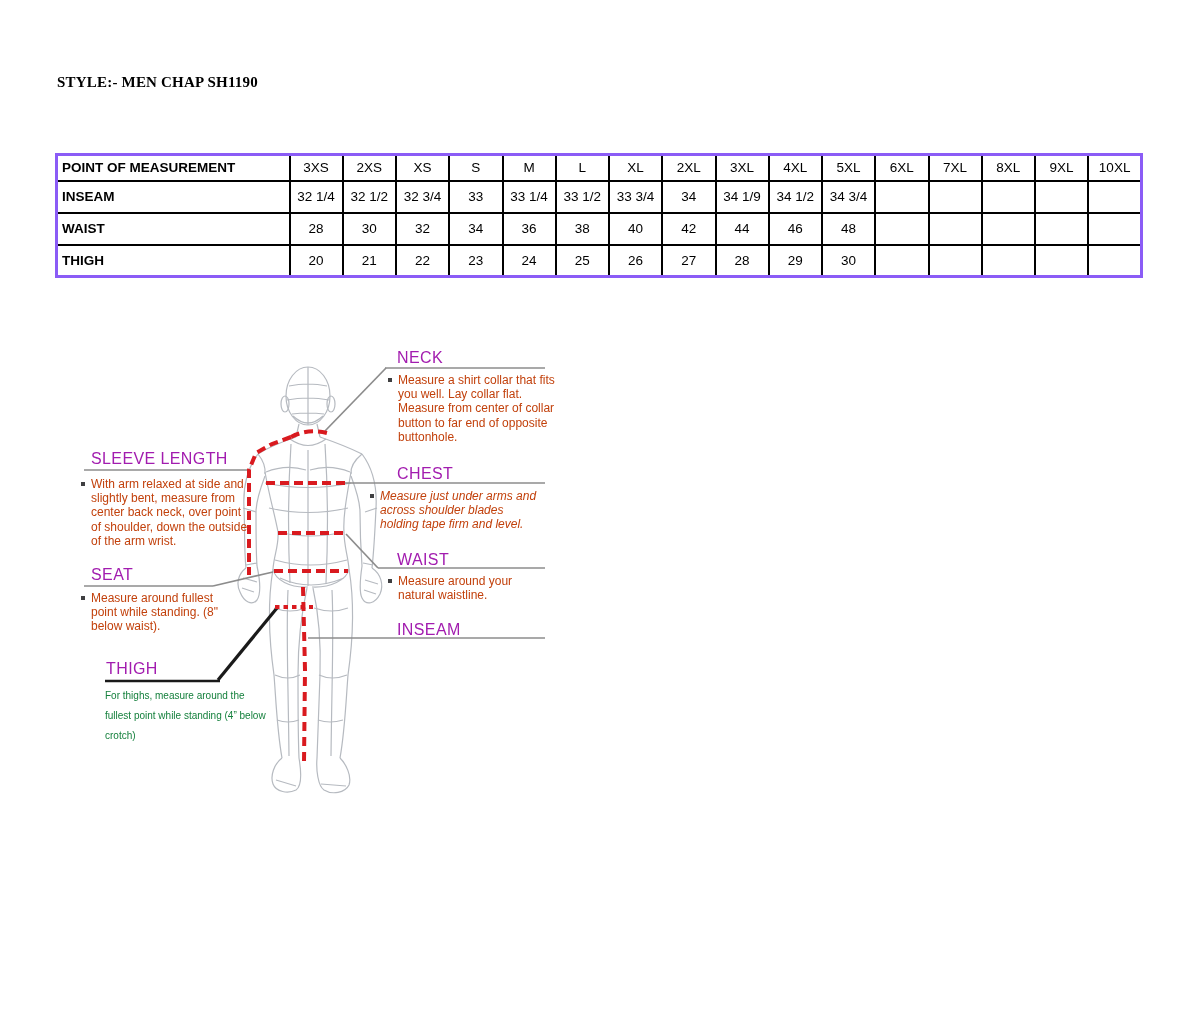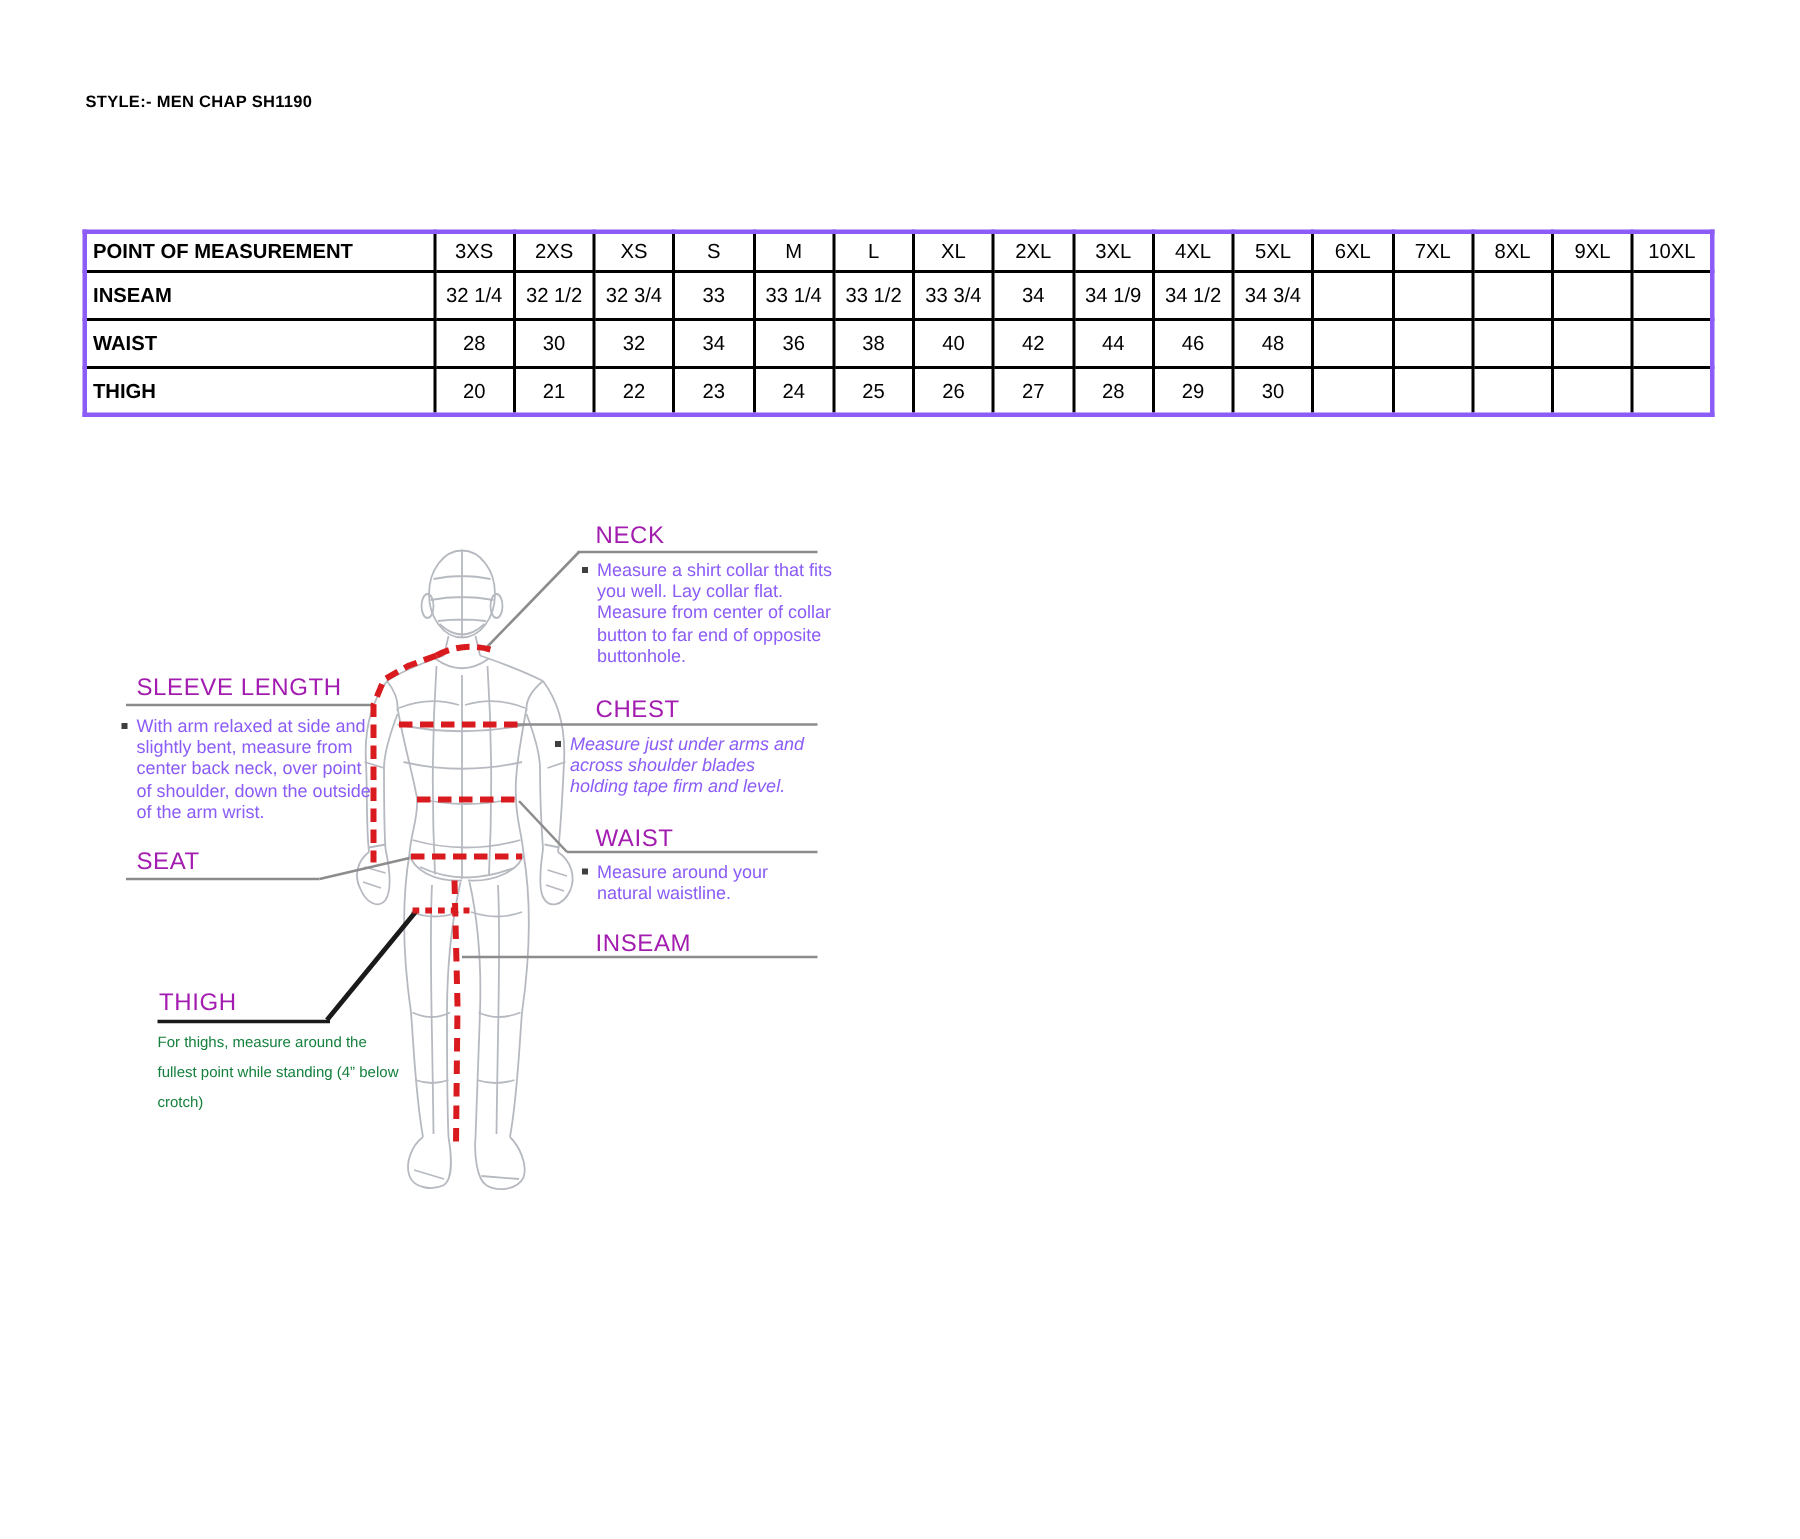--- a/index.html
+++ b/index.html
@@ -1,35 +1,35 @@
 <!DOCTYPE html>
 <html><head>
 <meta charset="utf-8">
 <style>
   html,body{margin:0;padding:0;background:#fff;}
   .page{position:relative;width:1200px;height:1026px;background:#fff;overflow:hidden;
         font-family:"Liberation Sans",sans-serif;color:#000;}
-  .title{position:absolute;left:57px;top:62px;font-size:11px;font-weight:bold;letter-spacing:.2px;}
+  .title{position:absolute;left:57px;top:74px;font-size:15px;font-weight:bold;letter-spacing:.2px;font-family:Liberation Serif, serif;}
   .note{position:absolute;left:57px;top:305px;font-size:13px;font-weight:bold;white-space:nowrap;}
 
   
   .tbl-wrap{position:absolute;left:55px;top:153px;}
   table.size{border-collapse:collapse;table-layout:fixed;width:1088px;border:3px solid #8b5cf6;}
   table.size th,table.size td{border:2px solid #000;text-align:center;vertical-align:middle;
       font-size:13.5px;padding:0 2px;overflow:hidden;white-space:nowrap;}
   table.size thead tr{height:26px;}
   table.size tbody tr{height:32px;}
   table.size th{font-weight:normal;}
   table.size .c-label{text-align:left;padding-left:4px;font-weight:bold;}
 
   
   .diagram{position:absolute;left:60px;top:340px;width:560px;height:480px;}
   .diagram svg{position:absolute;left:0;top:0;}
   .dheading{position:absolute;font-size:16px;letter-spacing:.4px;color:#a21caf;white-space:nowrap;}
-  .dtext{position:absolute;font-size:12px;line-height:14.2px;color:#8b5cf6;}
+  .dtext{position:absolute;font-size:12px;line-height:14.2px;color:#c2410c;}
   .dtext .bullet{position:absolute;left:-10px;top:5px;width:4px;height:4px;background:#3f3f41;}
   .dtext.thigh{font-size:10px;line-height:20px;color:#15803d;}
 </style>
 </head>
 <body>
 
 <div class="page">
 
   <div class="title">STYLE:- MEN CHAP SH1190</div>
 
@@ -231,20 +231,24 @@
 
     <div class="dheading" style="left:337px;top:281px;">INSEAM</div>
 
     <div class="dheading" style="left:31px;top:110px;">SLEEVE LENGTH</div>
     <div class="dtext" style="left:31px;top:137px;width:158px;">
       <span class="bullet"></span>
       <span>With arm relaxed at side and slightly bent, measure from center back neck, over point of shoulder, down the outside of the arm wrist.</span>
     </div>
 
     <div class="dheading" style="left:31px;top:226px;">SEAT</div>
+    <div class="dtext" style="left:31px;top:251px;width:132px;">
+      <span class="bullet"></span>
+      <span>Measure around fullest point while standing. (8" below waist).</span>
+    </div>
 
     <div class="dheading" style="left:46px;top:320px;">THIGH</div>
     <div class="dtext thigh" style="left:45px;top:346px;width:165px;">
       <span>For thighs, measure around the fullest point while standing (4” below crotch)</span>
     </div>
 
   </div>
 </div>
 
 </body></html>

